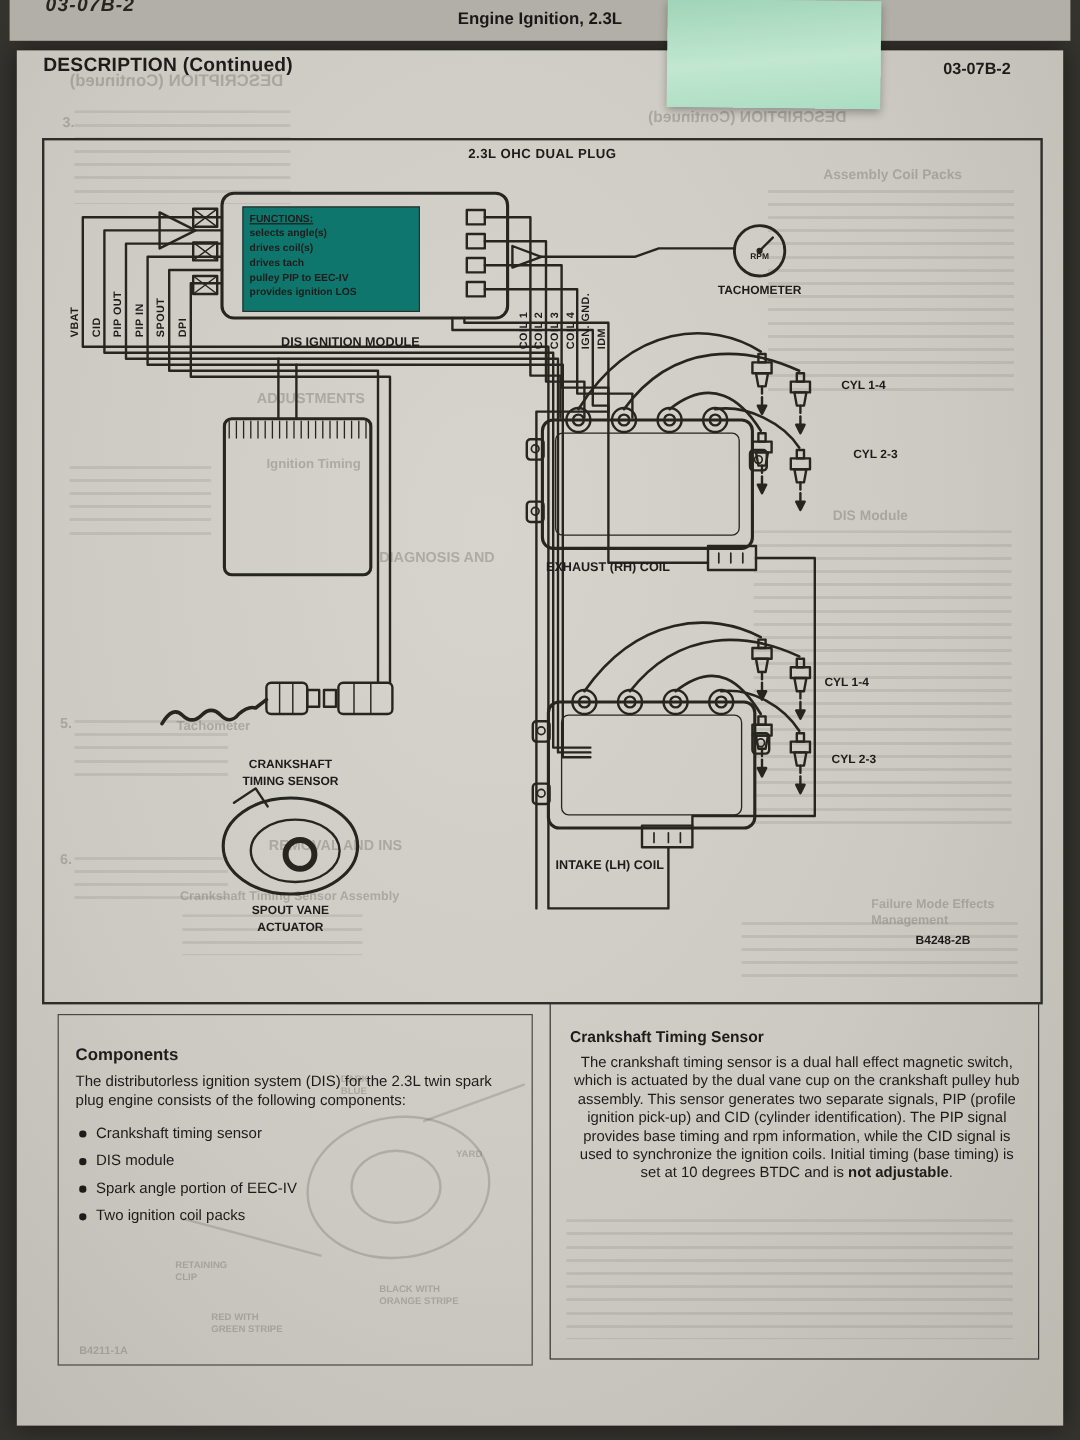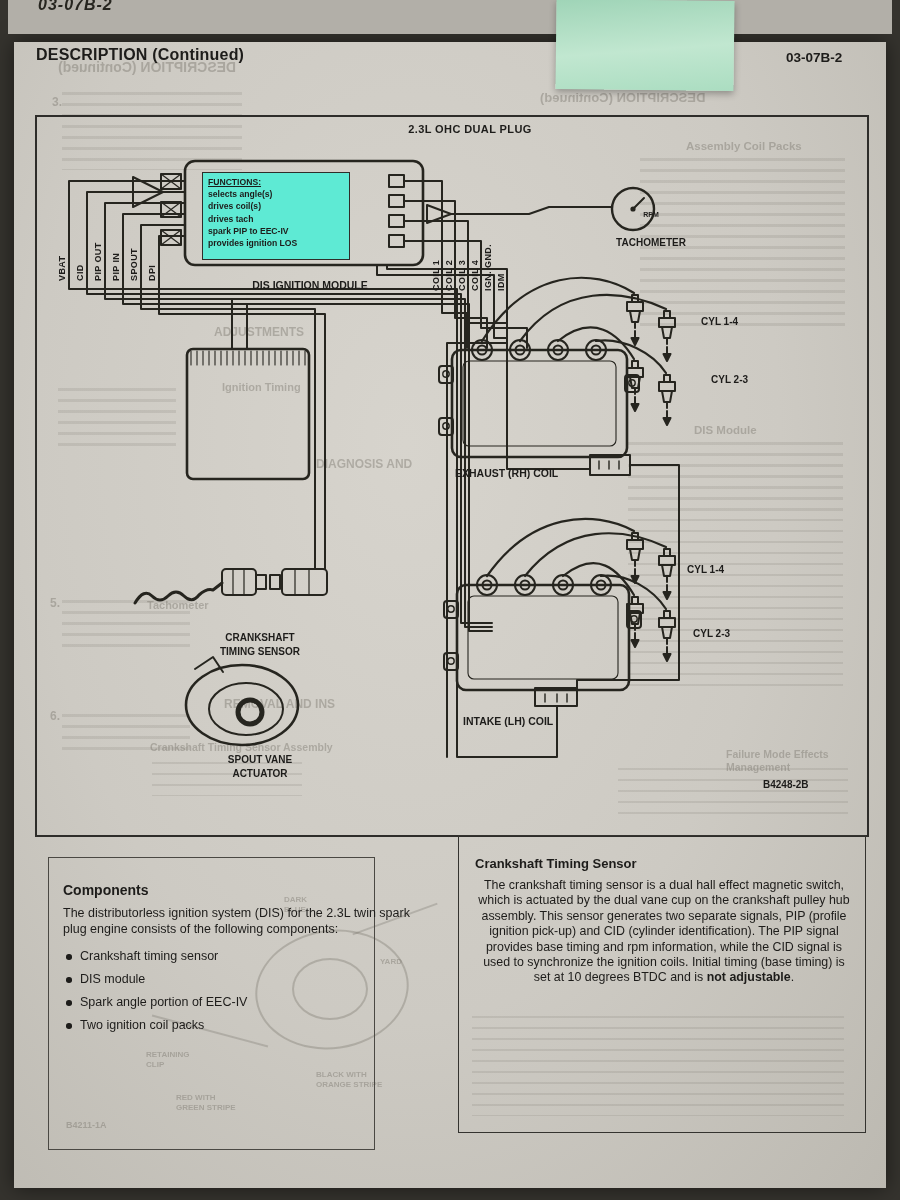--- a/index.html
+++ b/index.html
@@ -26,49 +26,50 @@
   .ghost{position:absolute;color:#6f6b62;opacity:.38;z-index:1;font-weight:bold;white-space:pre-line;filter:blur(.2px);line-height:1.25;}
   .mirror{transform:scaleX(-1);}
   .gstripes{position:absolute;z-index:1;opacity:.5;
     background:repeating-linear-gradient(180deg, rgba(111,107,98,.32) 0px, rgba(111,107,98,.32) 2.5px, transparent 2.5px, transparent 11px);}
   .gshape{position:absolute;z-index:1;border:2px solid rgba(96,92,83,.28);border-radius:50%;}
   .gline{position:absolute;z-index:1;background:rgba(96,92,83,.25);height:2px;}
   
   .diagram{position:absolute;left:35px;top:115px;width:830px;height:718px;border:2px solid #2e2d2a;z-index:3;}
   .diagram svg{position:absolute;left:0;top:0;z-index:1;}
   .dlabel{position:absolute;font-weight:bold;z-index:2;}
-  .center{text-align:center;margin-left:18px;}
+  .center{text-align:center;}
   .vlabel{position:absolute;writing-mode:vertical-rl;transform:rotate(180deg);font-size:9px;font-weight:bold;letter-spacing:.4px;z-index:2;}
-  .funcbox{position:absolute;left:165px;top:55px;width:148px;height:88px;border:1.6px solid #2e2d2a;background:#5eead4;
+  .funcbox{position:absolute;left:165px;top:55px;width:148px;height:88px;border:1.6px solid #2e2d2a;background:#0f766e;
     font-size:8.6px;font-weight:bold;padding:3px 5px;line-height:1.42;z-index:2;box-sizing:border-box;}
   .funcbox .fh{text-decoration:underline;}
   .eectext{position:absolute;left:150px;top:252px;width:122px;text-align:center;font-size:9.5px;font-weight:bold;line-height:1.28;z-index:2;}
   .eectext .u{text-decoration:underline;}
   
-  .leftbox{position:absolute;left:48px;top:845px;width:327px;height:293px;border:1.5px solid #4a4843;z-index:3;box-sizing:border-box;margin-top:12px;}
+  .leftbox{position:absolute;left:48px;top:845px;width:396px;height:293px;border:1.5px solid #4a4843;z-index:3;box-sizing:border-box;}
   .rightbox{position:absolute;left:458px;top:835px;width:408px;height:298px;border:1.6px solid #34332f;z-index:3;box-sizing:border-box;}
   .boxinner{padding:24px 16px 0 14px;}
   .sec-h{font-size:14px;font-weight:bold;margin:0 0 8px 0;}
   .sec-h2{font-size:13px;font-weight:bold;margin:0 0 7px 0;}
   .sec-p{font-size:12.5px;line-height:1.24;margin:0;width:368px;}
   .sec-p2{font-size:12.4px;line-height:1.24;margin:0;width:378px;text-align:center;}
   .bullets{margin:12px 0 0 0;padding:0;list-style:none;}
   .bullets li{position:relative;padding-left:17px;font-size:12.5px;margin:9px 0;}
   .bullets li::before{content:"";position:absolute;left:3px;top:5px;width:5.5px;height:5.5px;border-radius:50%;background:#1d1c1a;}
   .b{font-weight:bold;}
 </style>
 </head>
 <body>
 
 <div id="photo">
 
   <div class="paper"></div>
 
   <div class="strip">
     <div class="strip-num">03-07B-2</div>
+    <div class="strip-title">Engine Ignition, 2.3L</div>
   </div>
 
   <div class="sticky"></div>
 
   <div class="hdr-title">DESCRIPTION (Continued)</div>
   <div class="hdr-num">03-07B-2</div>
 
   <div class="ghost mirror" style="left:58px;top:59px;font-size:14px">DESCRIPTION (Continued)</div>
   <div class="ghost mirror" style="left:540px;top:90px;font-size:13px">DESCRIPTION (Continued)</div>
   <div class="ghost" style="left:52px;top:95px;font-size:12px">3.</div>
@@ -294,21 +295,21 @@
       </g>
     </svg>
 
     <div class="dlabel center" style="left:0;top:6px;width:100%;font-size:11px;letter-spacing:.4px">2.3L OHC DUAL PLUG</div>
 
     <div class="funcbox">
       <div class="fh">FUNCTIONS:</div>
       <div>selects angle(s)</div>
       <div>drives coil(s)</div>
       <div>drives tach</div>
-      <div>spark PIP to EEC-IV</div>
+      <div>pulley PIP to EEC-IV</div>
       <div>provides ignition LOS</div>
     </div>
 
     <div class="dlabel center" style="left:160px;top:162px;width:190px;font-size:10.5px">DIS IGNITION MODULE</div>
 
     <div class="vlabel" style="left:20px;top:100px;height:64px">VBAT</div>
     <div class="vlabel" style="left:38px;top:100px;height:64px">CID</div>
     <div class="vlabel" style="left:56px;top:100px;height:64px">PIP OUT</div>
     <div class="vlabel" style="left:74px;top:100px;height:64px">PIP IN</div>
     <div class="vlabel" style="left:92px;top:100px;height:64px">SPOUT</div>

